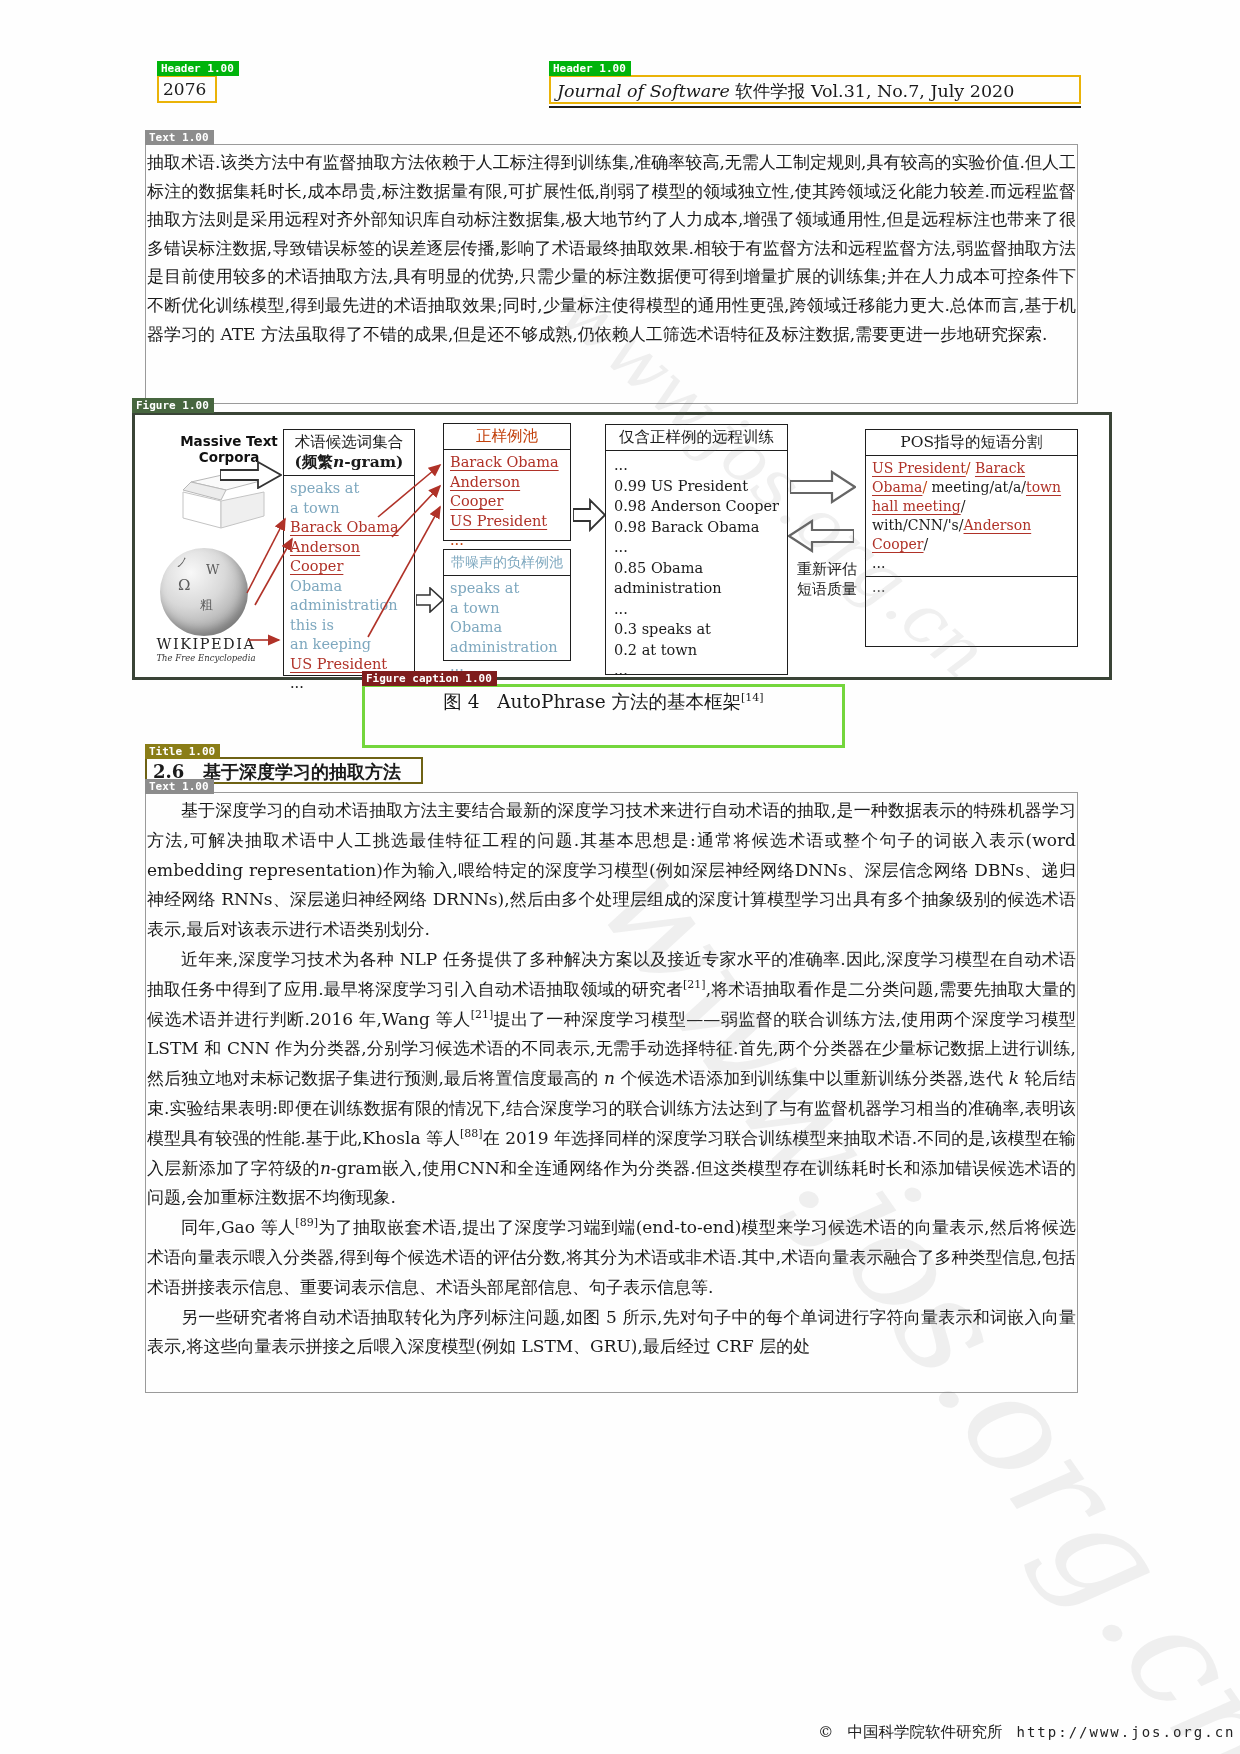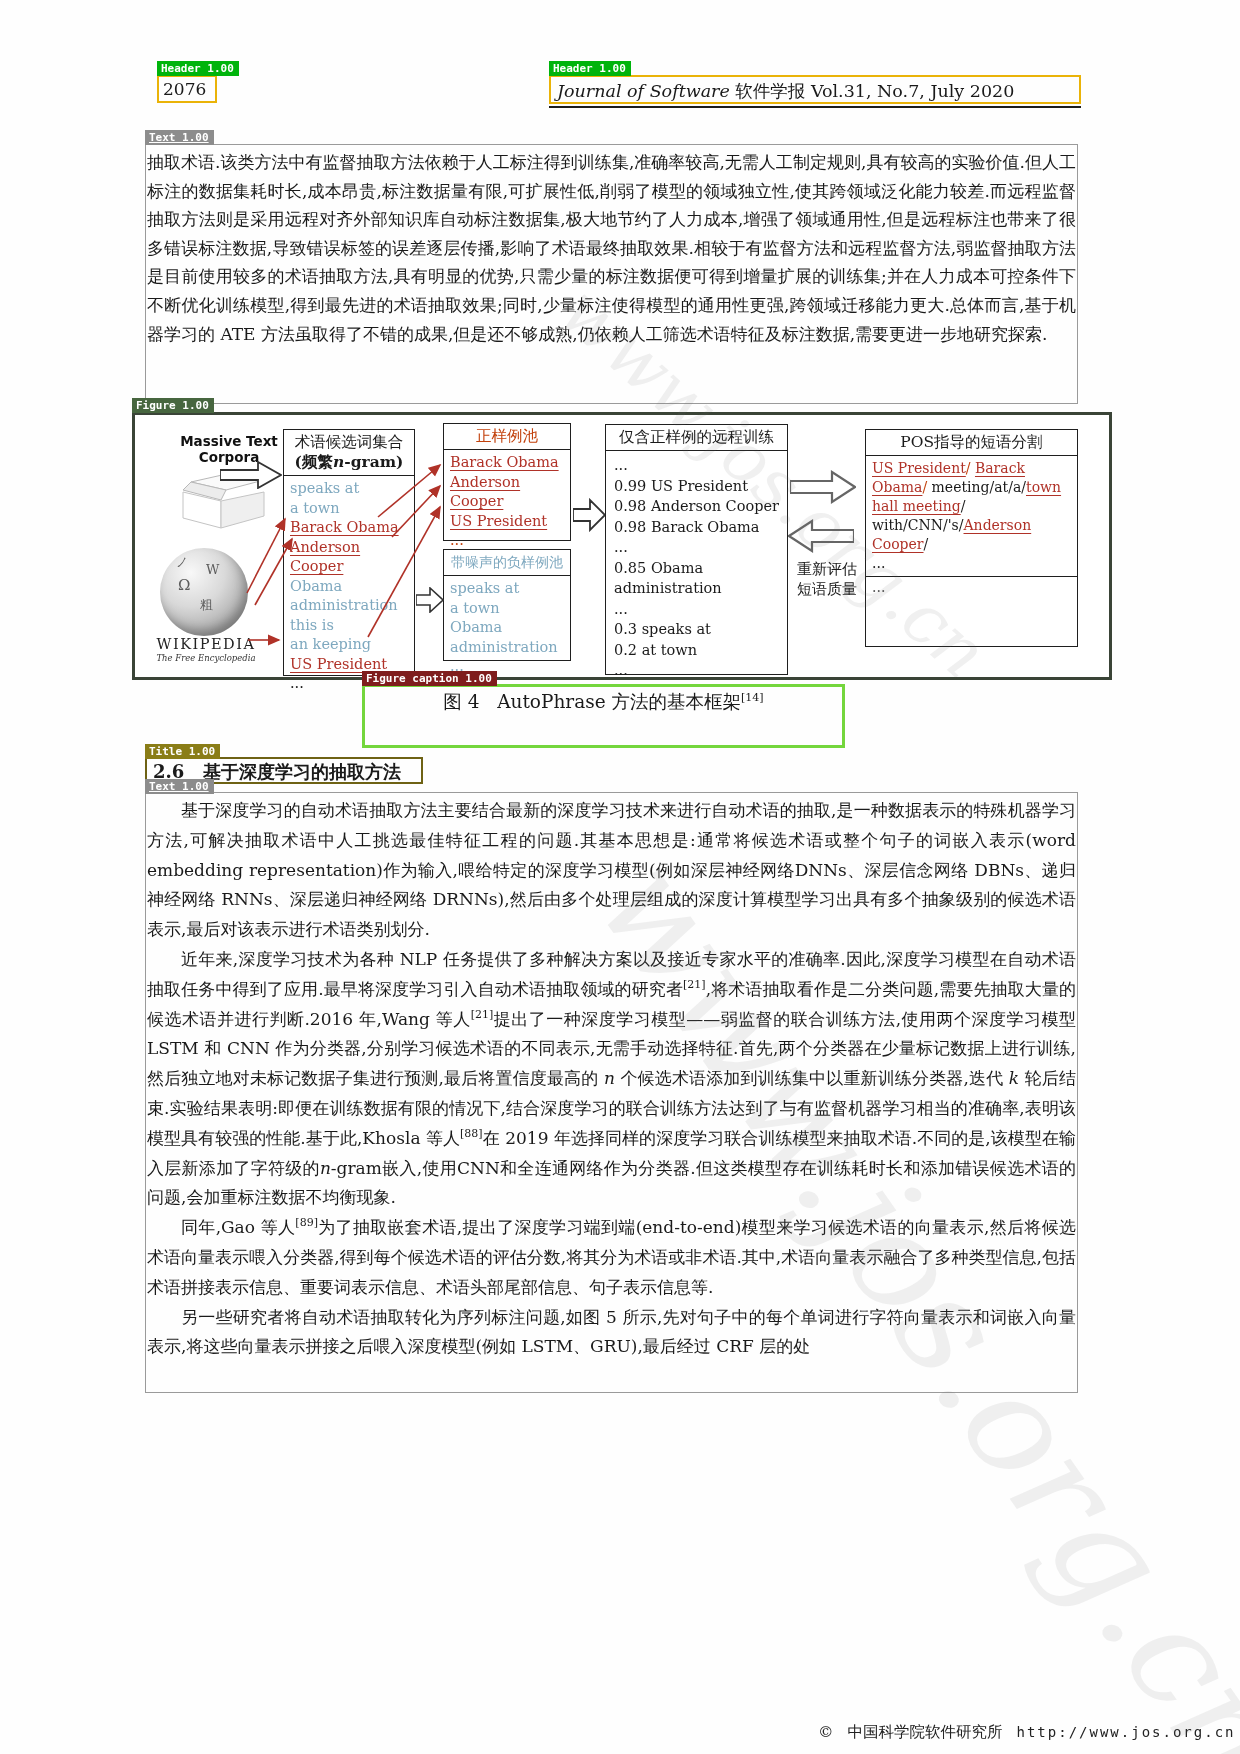--- a/index.html
+++ b/index.html
@@ -2,21 +2,21 @@
 <html><head>
 <meta charset="utf-8">
 <style>
   html,body{margin:0;padding:0;background:#e8e8e8;}
   .page{position:relative;width:1240px;height:1754px;background:#fefefe;margin:0 auto;
         font-family:"DejaVu Serif","Liberation Serif",serif;color:#1a1a1a;overflow:hidden;}
   
   .ann{position:absolute;color:#fff;font:bold 11px "DejaVu Sans Mono","Liberation Mono",monospace;
        padding:1px 5px 1px 4px;white-space:nowrap;z-index:6;line-height:13px;}
   .ann.header{background:#00b40c;}
-  .ann.text{background:#8c8c8c;text-decoration:underline;}
+  .ann.text{background:#8c8c8c;}
   .ann.figure{background:#47663f;}
   .ann.caption{background:#7f1d1d;}
   .ann.title{background:#8a7d17;}
   
   .abox{position:absolute;box-sizing:border-box;}
   .abox.header{border:2px solid #eab308;}
   .abox.text{border:1.5px solid #9a9a9a;}
   .abox.figureb{border:3px solid #3a4437;background:#fff;}
   .abox.captionb{border:3px solid #74d63c;}
   .abox.titleb{border:2px solid #6e6214;}

